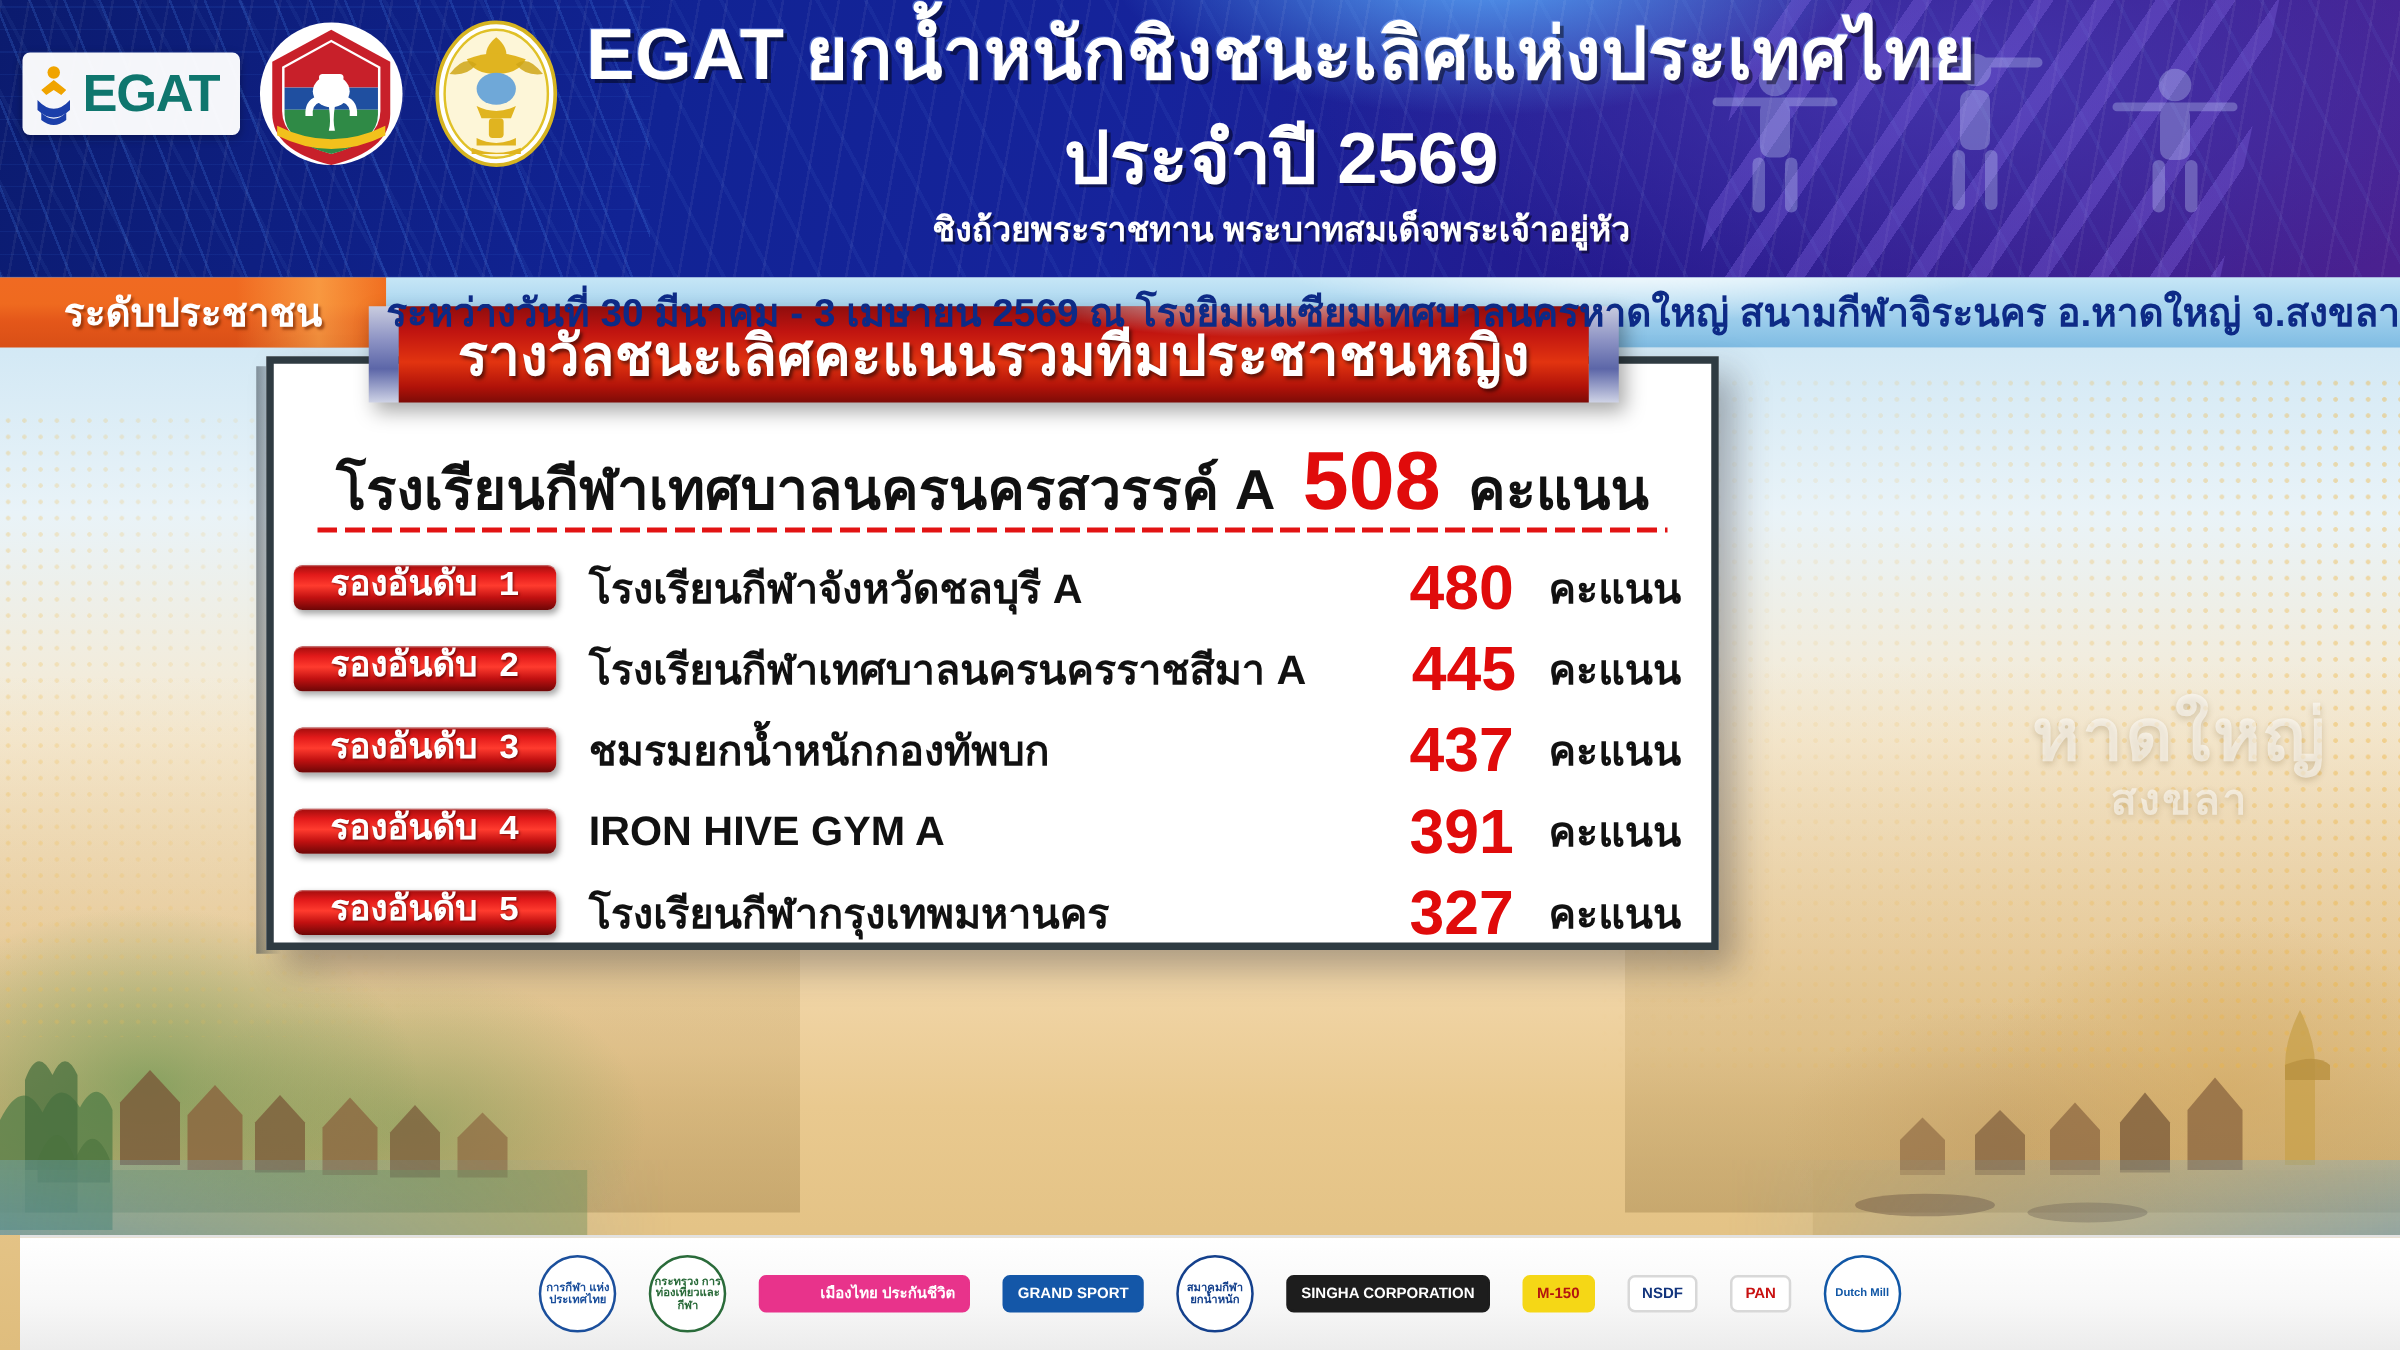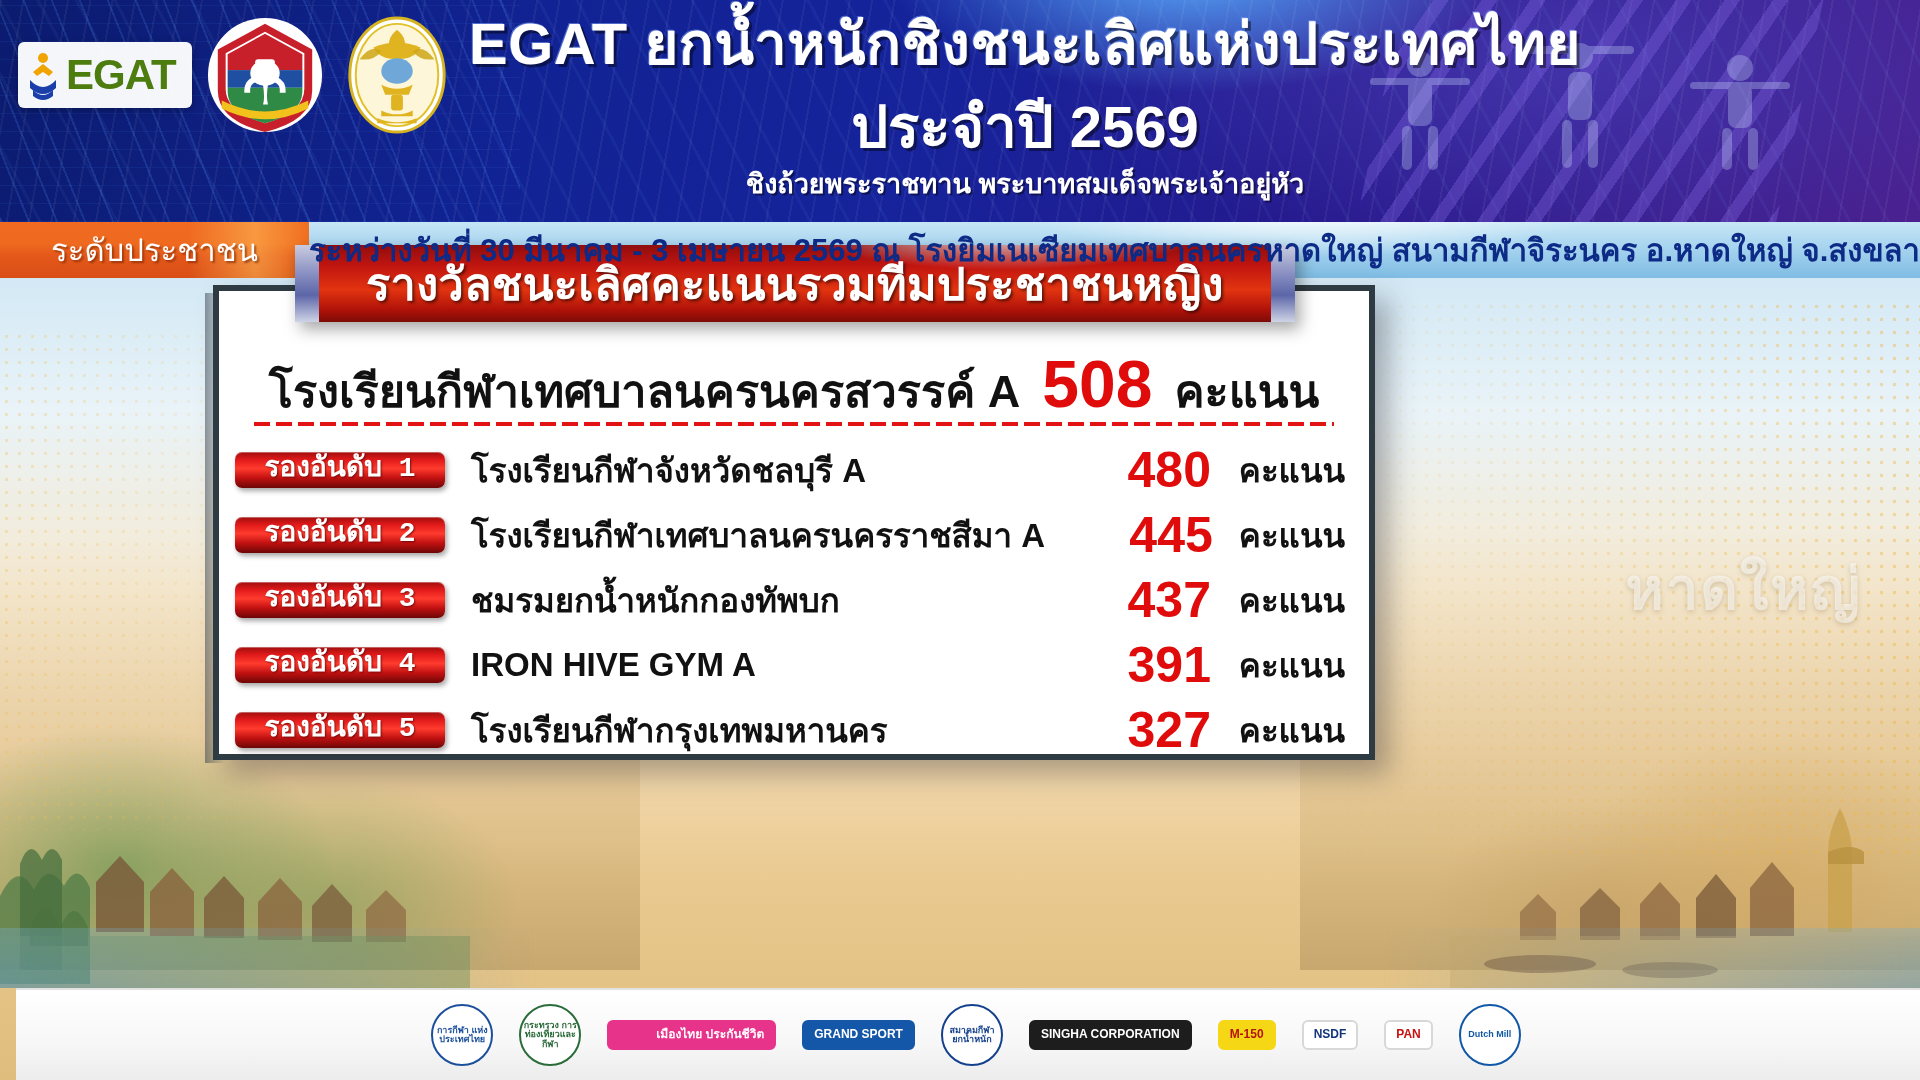--- a/index.html
+++ b/index.html
@@ -103,21 +103,21 @@
   }
 
   .logos { position: absolute; left: 18px; top: 16px; display: flex; align-items: center; gap: 14px; }
   .logo-egat {
     display: flex; align-items: center; gap: 6px;
     background: rgba(255,255,255,.96); border-radius: 6px;
     padding: 8px 16px 8px 8px; box-shadow: 0 2px 8px rgba(0,0,0,.3);
   }
   .logo-egat .mark { width: 34px; height: 50px; position: relative; }
   .logo-egat .word {
-    font-size: 42px; font-weight: 700; color: #4d7c0f; letter-spacing: -1px;
+    font-size: 42px; font-weight: 700; color: #0f766e; letter-spacing: -1px;
     font-family: "Liberation Sans", sans-serif;
   }
   .seal { width: 118px; height: 118px; position: relative; }
 
   .title-wrap { position: absolute; left: 430px; right: 300px; top: 14px; text-align: center; }
   .title-main {
     font-size: 58px; font-weight: 700; color: #fff; line-height: 1.02;
     text-shadow: 3px 3px 0 rgba(0,0,0,.45), -1px -1px 0 rgba(140,180,255,.5);
     letter-spacing: .5px; white-space: nowrap;
   }
@@ -138,21 +138,21 @@
     background: linear-gradient(180deg,#f06a22 0%,#ef6a1f 38%,#e4571a 62%,#d94f16 100%);
     position: relative;
     display: flex; align-items: center; justify-content: center;
   }
   .bar-orange::after {
     content:""; position:absolute; right:0; top:0; width:120px; height:100%;
     background: linear-gradient(90deg, rgba(255,180,60,0) 0%, rgba(255,190,90,.55) 55%, rgba(245,130,30,.2) 100%);
   }
   .bar-orange span {
     position: relative; z-index: 2;
-    font-size: 31px; font-weight: 400; color: #fff;
+    font-size: 31px; font-weight: 700; color: #fff;
     text-shadow: 2px 2px 2px rgba(120,40,0,.65);
   }
   .bar-blue {
     flex: 1; height: 56px; position: relative;
     background:
       radial-gradient(ellipse 420px 70px at 1000px -14px, rgba(255,255,255,.95) 0%, rgba(255,255,255,0) 70%),
       linear-gradient(180deg,#c6e6f6 0%,#a7d4ef 45%,#7fbce3 100%);
     display: flex; align-items: center; justify-content: center;
   }
   .bar-blue span {
@@ -260,20 +260,21 @@
 
 <div class="scene">
   <div class="sun-glow"></div>
   <div class="hill-left"></div>
   <div class="hill-right"></div>
   <div class="halftone-l"></div>
   <div class="halftone"></div>
 
   <div class="wm-text">
     <div class="l1">หาดใหญ่</div>
+    <div class="l2">สงขลา</div>
   </div>
 
   <svg class="village-left" viewBox="0 0 470 210" preserveAspectRatio="none">
     <path d="M0 118 q18-36 34-6 q14-30 30-4 q14-26 26 2 l0 96 -90 0z" fill="#4e7b45" opacity=".75"></path>
     <path d="M20 86 q10-28 22-4 q10-22 20 0 l0 110 -42 0z" fill="#3f6a3a" opacity=".7"></path>
     <path d="M96 104 l24-26 24 26 0 50 -48 0z" fill="#7a5a3a" opacity=".85"></path>
     <path d="M150 114 l22-24 22 24 0 44 -44 0z" fill="#8b6540" opacity=".85"></path>
     <path d="M204 120 l20-22 20 22 0 40 -40 0z" fill="#7a5a3a" opacity=".8"></path>
     <path d="M258 124 l22-24 22 24 0 38 -44 0z" fill="#8b6540" opacity=".8"></path>
     <path d="M312 128 l20-22 20 22 0 36 -40 0z" fill="#7a5a3a" opacity=".75"></path>

